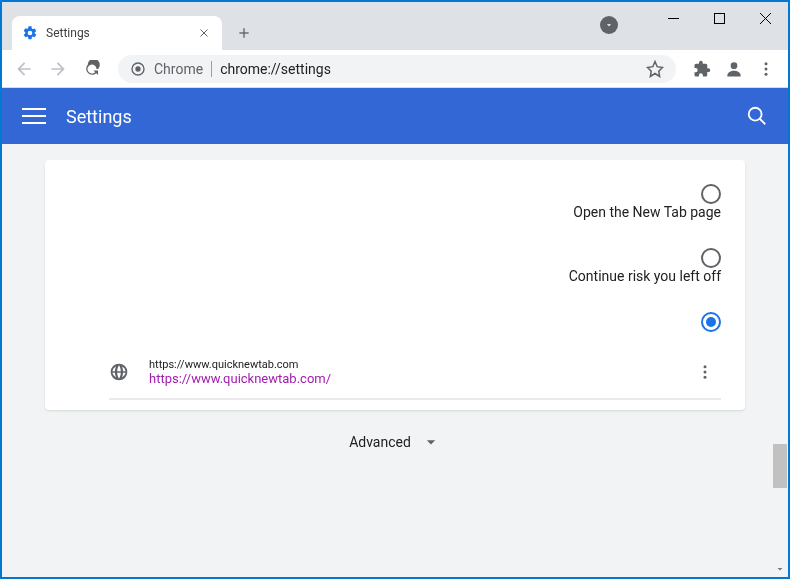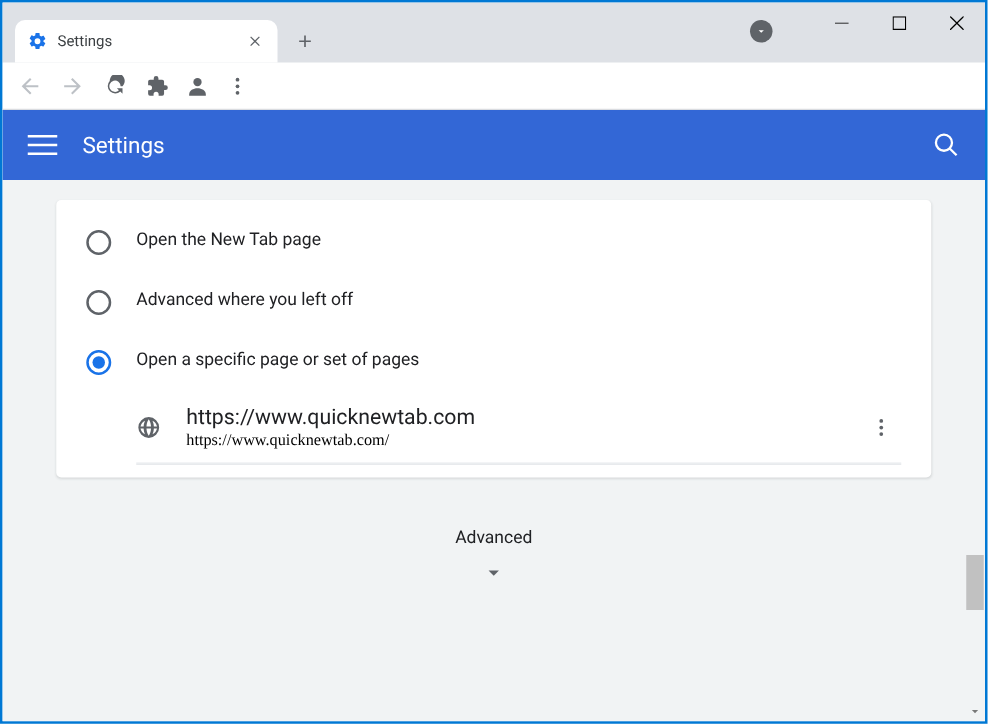--- a/index.html
+++ b/index.html
@@ -27,38 +27,38 @@
 .toolbar-right { display: flex; align-items: center; gap: 4px; }
 .tb-icon { width: 28px; height: 28px; display: flex; align-items: center; justify-content: center; color: #5f6368; cursor: pointer; }
 
 .app-header { height: 56px; background: #3367d6; display: flex; align-items: center; padding: 0 20px; color: #fff; }
 .app-menu { width: 24px; height: 24px; cursor: pointer; }
 .app-title { font-size: 18px; margin-left: 20px; font-weight: 400; }
 .app-search { margin-left: auto; width: 22px; height: 22px; cursor: pointer; }
 
 .content-wrap { background: #f1f3f4; height: calc(579px - 48px - 38px - 56px - 4px); overflow: hidden; position: relative; padding: 16px 0 0; }
 .card { background: #fff; border-radius: 4px; margin: 0 auto; width: 700px; box-shadow: 0 1px 2px rgba(60,64,67,0.15); padding: 10px 0; }
-.radio-row { display: flex; align-items: flex-start; padding: 14px 24px; cursor: pointer; }
+.radio-row { display: flex; align-items: flex-end; padding: 14px 24px; cursor: pointer; flex-direction: column; }
 .radio-outer { width: 20px; height: 20px; border: 2px solid #5f6368; border-radius: 50%; display: flex; align-items: center; justify-content: center; flex-shrink: 0; }
 .radio-row.selected .radio-outer { border-color: #1a73e8; }
 .radio-inner { width: 10px; height: 10px; background: #1a73e8; border-radius: 50%; display: none; }
 .radio-row.selected .radio-inner { display: block; }
 .radio-label { font-size: 14px; color: #202124; margin-left: 20px; }
 
 .page-entry { display: flex; align-items: center; padding: 10px 24px 10px 64px; position: relative; }
 .globe-icon { width: 20px; height: 20px; color: #5f6368; margin-right: 20px; flex-shrink:0; }
 .page-info { flex: 1; }
-.page-title { font-size: 17px; color: #202124; }
-.page-url { font-size: 13px; color: #000000; font-family: Liberation Serif, serif; }
+.page-title { font-size: 11px; color: #202124; }
+.page-url { font-size: 13px; color: #a21caf; }
 .more-btn { width: 32px; height: 32px; display: flex; align-items: center; justify-content: center; color: #5f6368; cursor: pointer; border-radius: 50%; }
 
 .divider { height: 1px; background: #e8eaed; margin: 0 24px 0 64px; }
 .action-link { padding: 18px 24px 18px 64px; color: #1a73e8; font-size: 14px; cursor: pointer; }
 
-.advanced-row { display: flex; align-items: center; justify-content: center; padding: 40px 0 12px; color: #202124; font-size: 14px; cursor: pointer; gap: 10px; flex-direction: column; }
+.advanced-row { display: flex; align-items: center; justify-content: center; padding: 22px 0 12px; color: #202124; font-size: 14px; cursor: pointer; gap: 10px; }
 .advanced-row .chev { color: #5f6368; }
 
 .scrollbar-track { position: absolute; right: 0; top: 0; bottom: 0; width: 16px; background: #f1f3f4; }
 .scrollbar-thumb { position: absolute; right: 1px; width: 14px; height: 44px; background: #c1c1c1; top: 300px; border-radius: 0; }
 .scroll-arrow { position: absolute; right: 0; width: 16px; height: 16px; display: flex; align-items: center; justify-content: center; color: #787878; }
 .scroll-arrow.down { bottom: 0; }
 
 .watermark { position: absolute; top: 50%; left: 50%; transform: translate(-50%, -50%) rotate(-8deg); font-size: 120px; font-weight: 700; color: rgba(0,0,0,0.04); pointer-events: none; white-space: nowrap; letter-spacing: -4px; z-index: 0;}
 .watermark2 { position: absolute; top: 75%; left: 50%; transform: translate(-50%, -50%) rotate(-8deg); font-size: 110px; font-weight: 700; color: rgba(0,0,0,0.035); pointer-events: none; white-space: nowrap; letter-spacing: -4px; z-index:0;}
 
@@ -124,20 +124,36 @@
   </div>
   <div class="nav-btn disabled">
     <svg viewBox="0 0 24 24" width="20" height="20" fill="currentColor">
         <path d="M4 11h12.17l-5.59-5.59L12 4l8 8-8 8-1.41-1.41L16.17 13H4z"></path>
       </svg>
   </div>
   <div class="nav-btn">
     <svg viewBox="0 0 24 24" width="18" height="18" fill="currentColor">
         <path d="M17.65 6.35A8 8 0 104 12h2a6 6 0 1 1 1.76 4.24L10 14H4v6l2.35-2.35A8 8 0 0017.65 6.35z" transform="scale(-1,1) translate(-24,0)"></path>
       </svg>
+  </div>
+  <div class="omnibox">
+    <span class="omni-icon">
+      <svg viewBox="0 0 24 24" width="16" height="16" fill="currentColor">
+          <circle cx="12" cy="12" r="9" fill="none" stroke="currentColor" stroke-width="2"></circle>
+          <circle cx="12" cy="12" r="4" fill="currentColor"></circle>
+        </svg>
+    </span>
+    <span class="omni-chrome">Chrome</span>
+    <span class="omni-divider"></span>
+    <span class="omni-url">chrome://settings</span>
+    <span class="omni-star">
+      <svg viewBox="0 0 24 24" width="18" height="18" fill="none" stroke="currentColor" stroke-width="2">
+          <path d="M12 2l2.9 6.9L22 10l-5 4.9 1.2 7.1L12 18l-6.2 4 1.2-7.1L2 10l7.1-1.1z"></path>
+        </svg>
+    </span>
   </div>
   <div class="toolbar-right">
     <div class="tb-icon">
       <svg viewBox="0 0 24 24" width="18" height="18" fill="currentColor">
           <path d="M20.5 11H19V7a2 2 0 00-2-2h-4V3.5a2.5 2.5 0 00-5 0V5H4a2 2 0 00-2 2v3.8h1.5a2.7 2.7 0 010 5.4H2V20a2 2 0 002 2h3.8v-1.5a2.7 2.7 0 015.4 0V22H17a2 2 0 002-2v-4h1.5a2.5 2.5 0 000-5z"></path>
         </svg>
     </div>
     <div class="tb-icon">
       <svg viewBox="0 0 24 24" width="20" height="20" fill="currentColor">
           <circle cx="12" cy="8" r="4"></circle>
@@ -174,28 +190,27 @@
 <div class="content-wrap">
   <div class="card">
 
     <div class="radio-row">
       <div class="radio-outer"></div>
       <span class="radio-label">Open the New Tab page</span>
     </div>
 
     <div class="radio-row">
       <div class="radio-outer"></div>
-      <span class="radio-label">Advanced where you left off</span>
+      <span class="radio-label">Continue risk you left off</span>
     </div>
 
     <div class="radio-row selected">
       <div class="radio-outer">
           <div class="radio-inner"></div>
         </div>
-      <span class="radio-label">Open a specific page or set of pages</span>
     </div>
 
     <div class="page-entry">
       <span class="globe-icon">
         <svg viewBox="0 0 24 24" width="20" height="20" fill="currentColor">
             <path d="M12 2a10 10 0 100 20 10 10 0 000-20zm7.93 9h-3.02a16 16 0 00-1.3-5.54A8.03 8.03 0 0119.93 11zM12 4c.9 1.3 1.97 3.56 2.2 7H9.8c.23-3.44 1.3-5.7 2.2-7zM8.39 5.46A16 16 0 007.09 11H4.07a8.03 8.03 0 014.32-5.54zM4.07 13h3.02c.16 2.2.62 4.08 1.3 5.54A8.03 8.03 0 014.07 13zM12 20c-.9-1.3-1.97-3.56-2.2-7h4.4c-.23 3.44-1.3 5.7-2.2 7zm3.61-1.46c.68-1.46 1.14-3.34 1.3-5.54h3.02a8.03 8.03 0 01-4.32 5.54z"></path>
           </svg>
       </span>
       <div class="page-info">
         <div class="page-title">https://www.quicknewtab.com</div>

